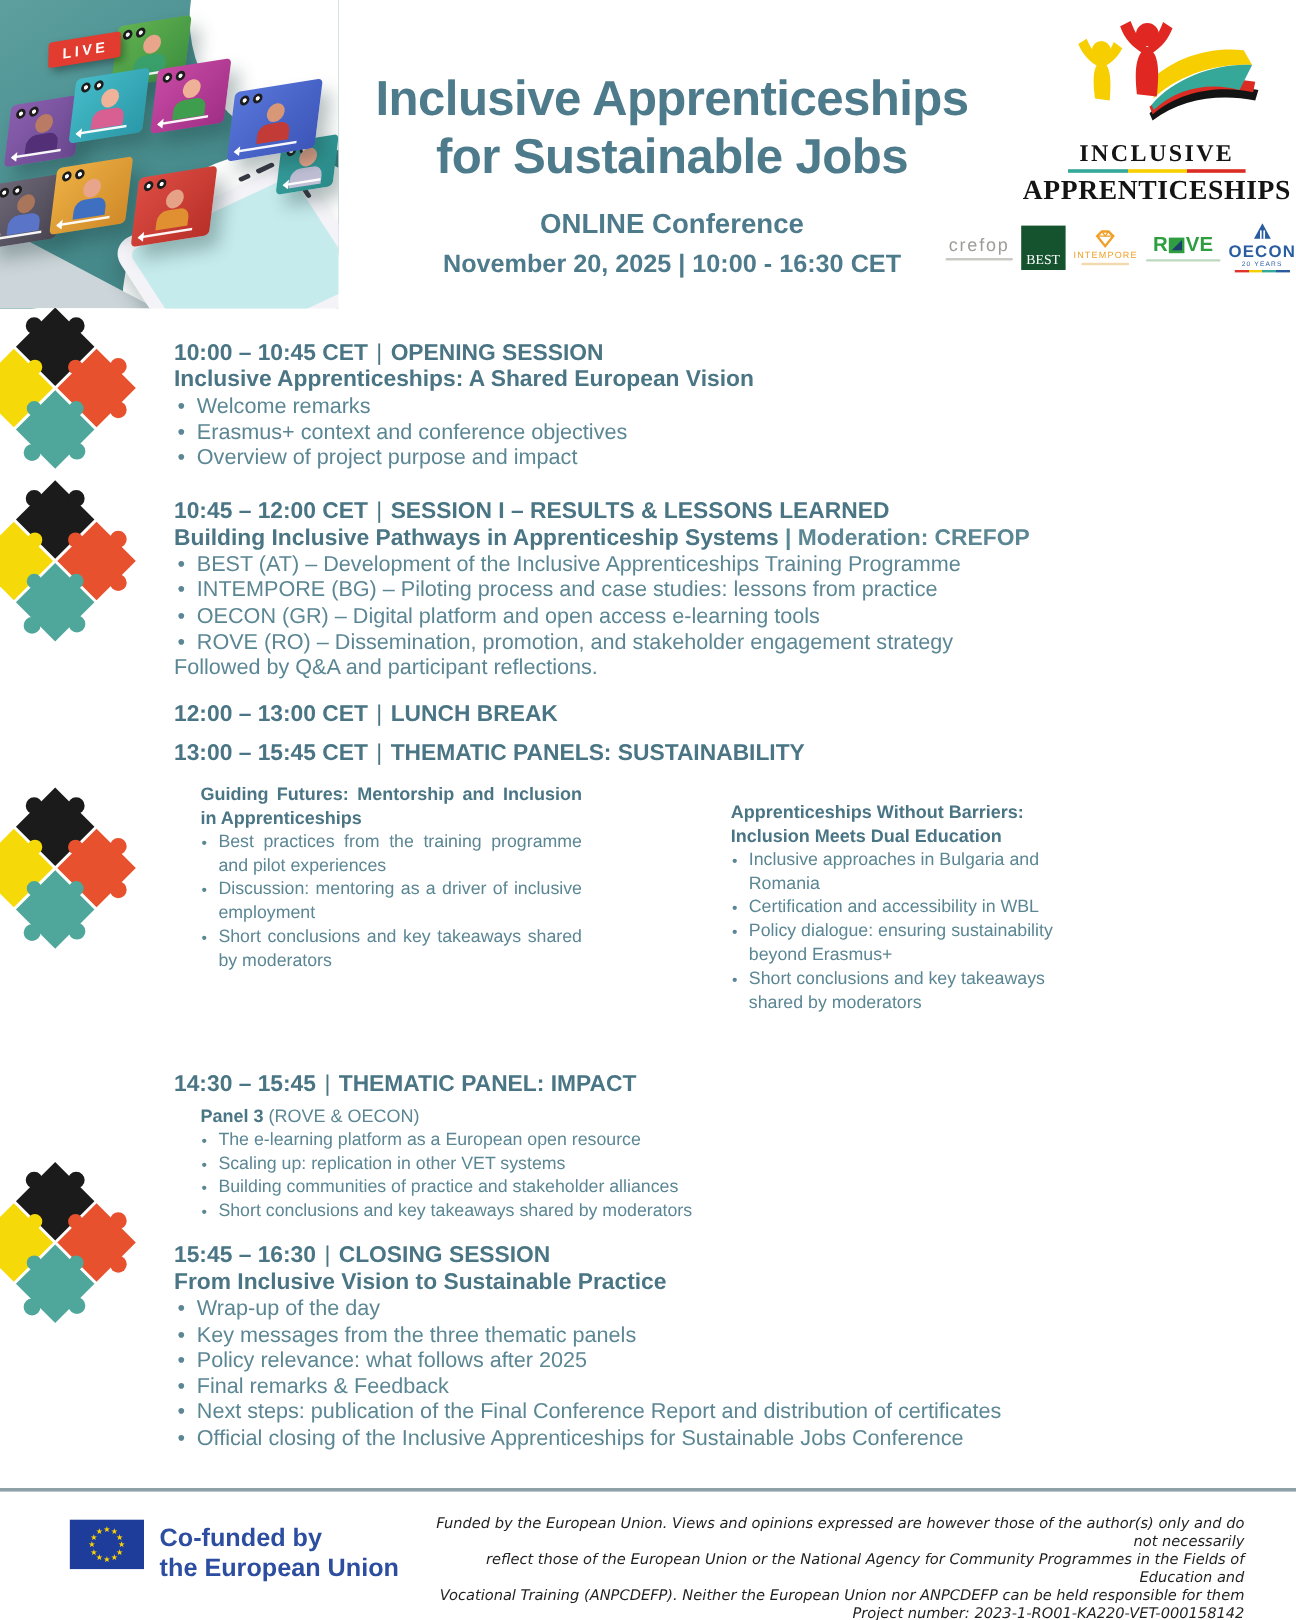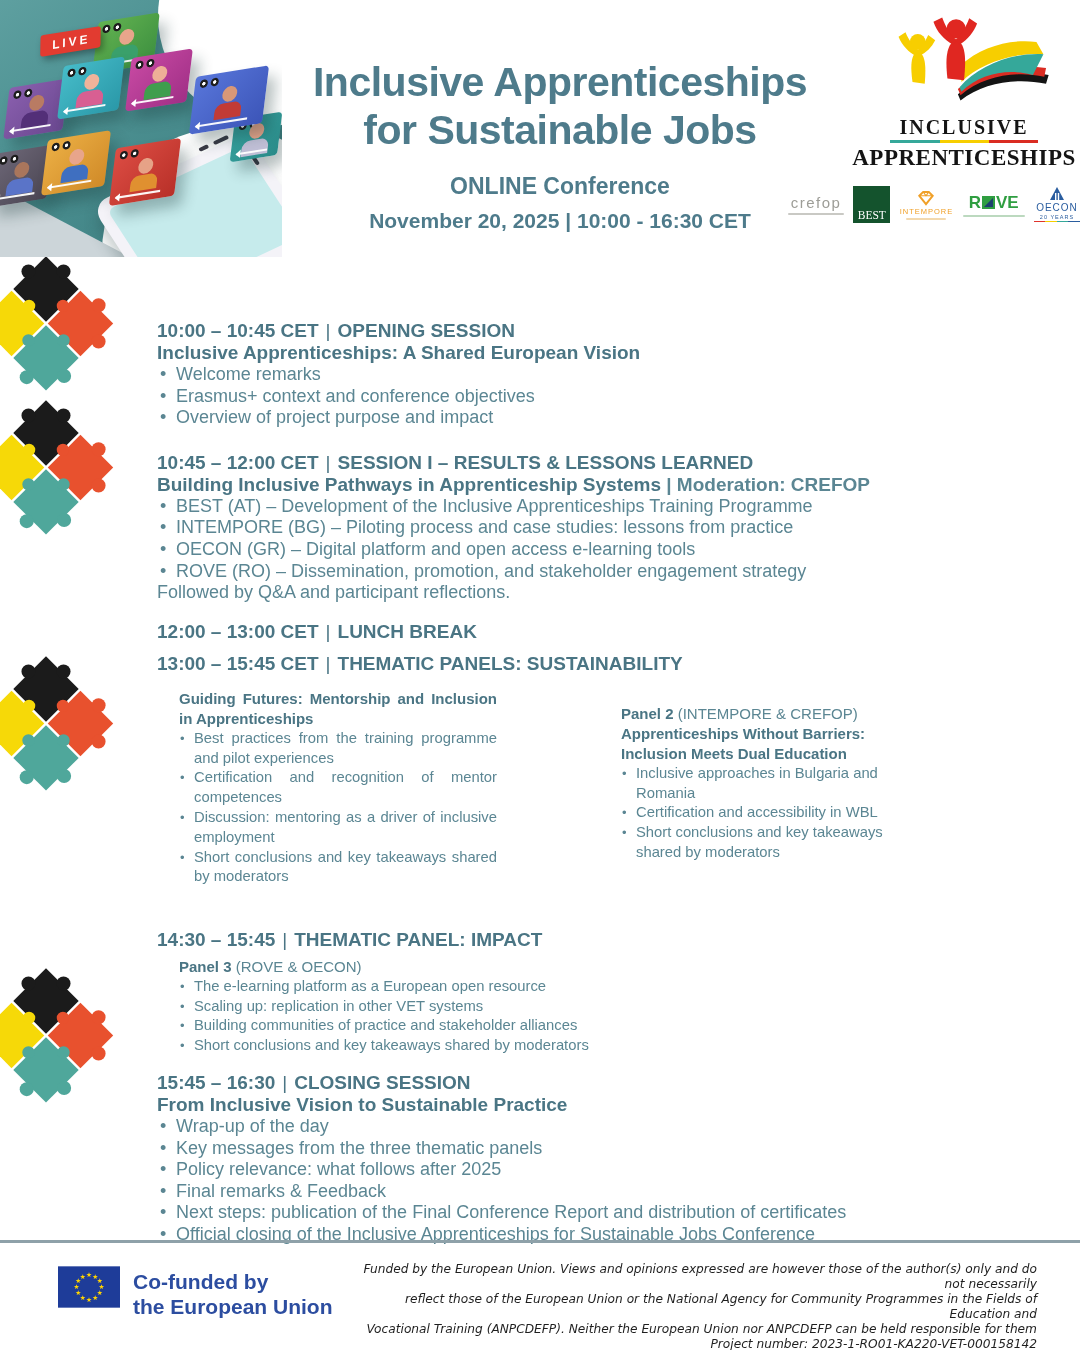--- a/index.html
+++ b/index.html
@@ -55,26 +55,26 @@
   .micro-bar{height:2px;background:#c9c9c4;margin-top:2px;border-radius:1px;}
   .p-best{width:37px;height:37px;background:#14532d;color:#fff;display:flex;align-items:flex-end;justify-content:center;
     font-family:"Liberation Serif",serif;font-size:11.5px;padding-bottom:2px;box-sizing:border-box;}
   .p-intempore{display:flex;flex-direction:column;align-items:center;color:#f0a028;}
   .p-intempore .itx{font-size:7.5px;letter-spacing:1px;margin-top:1px;}
   .p-rove{display:flex;flex-direction:column;align-items:center;}
   .rove-row{display:flex;align-items:center;color:#2f9e41;font-weight:800;font-size:17px;}
   .rove-box{display:inline-block;width:13px;height:13px;background:#2f9e41;position:relative;margin:0 1px;}
   .rove-box i{position:absolute;inset:2px;background:#1c3f6e;clip-path:polygon(100% 0,100% 100%,0 100%);}
   .p-oecon{display:flex;flex-direction:column;align-items:center;color:#2a5d9f;}
-  .p-oecon .otx{font-size:10px;font-weight:normal;letter-spacing:1px;}
+  .p-oecon .otx{font-size:14px;font-weight:bold;letter-spacing:1px;}
   .p-oecon .osub{font-size:5.5px;letter-spacing:1px;margin-top:1px;}
   .rainbow{height:1.5px;width:46px;margin-top:1px;
     background:linear-gradient(90deg,#e0332c 0 25%,#f7ce00 25% 50%,#35a89a 50% 75%,#2a5d9f 75%);}
   
-  .main{position:absolute;left:157px;top:284px;width:778px;color:#5b8693;margin-top:36px;}
+  .main{position:absolute;left:145px;top:284px;width:778px;color:#5b8693;}
   .sec-head{font-size:19px;font-weight:bold;color:#4a7584;line-height:22px;}
   .sec-head .sep{font-weight:400;margin:0 7px;}
   .sec-sub{font-size:19px;font-weight:bold;color:#4a7584;line-height:22px;}
   .sec-sub .note{font-weight:700;color:#5b8693;}
   ul{list-style:none;margin:0;padding:0;}
   .bullets li{position:relative;padding-left:19px;font-size:18px;line-height:21.6px;}
   .bullets li:before{content:"•";position:absolute;left:3px;}
   .after-line{font-size:18px;line-height:21.6px;}
   .blk{margin-bottom:0;}
   .blk-opening{margin-bottom:23px;}
@@ -387,34 +387,30 @@
     <div class="sec-head">
       <span>13:00 – 15:45 CET</span><span class="sep">|</span><span>THEMATIC PANELS: SUSTAINABILITY</span>
     </div>
   </div>
 
   <div class="panels">
     <div class="pcol1 just">
       <div class="p-title">Guiding Futures: Mentorship and Inclusion in Apprenticeships</div>
       <ul class="p-bullets">
         <li>Best practices from the training programme and pilot experiences</li>
-        <li>Certification and recognition of mentor competences</li>
         <li>Discussion: mentoring as a driver of inclusive employment</li>
         <li>Short conclusions and key takeaways shared by moderators</li>
       </ul>
     </div>
     <div class="pcol2">
-      <div class="p-head">
-        <b>Panel 2</b>
-        <span class="pn">(INTEMPORE &amp; CREFOP)</span>
-      </div>
       <div class="p-title" style="width:260px">Apprenticeships Without Barriers: Inclusion Meets Dual Education</div>
       <ul class="p-bullets">
         <li style="width:290px">Inclusive approaches in Bulgaria and Romania</li>
         <li>Certification and accessibility in WBL</li>
+        <li style="width:300px">Policy dialogue: ensuring sustainability beyond Erasmus+</li>
         <li style="width:290px">Short conclusions and key takeaways shared by moderators</li>
       </ul>
     </div>
   </div>
 
   <div class="blk blk-impact">
     <div class="sec-head">
       <span>14:30 – 15:45</span><span class="sep">|</span><span>THEMATIC PANEL: IMPACT</span>
     </div>
   </div>

